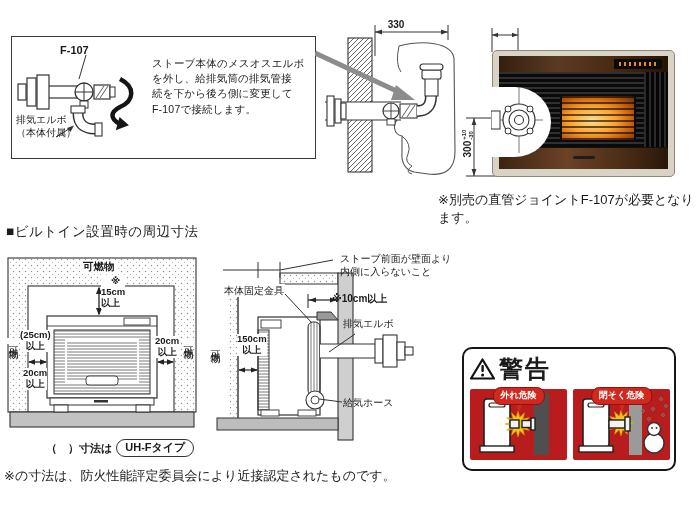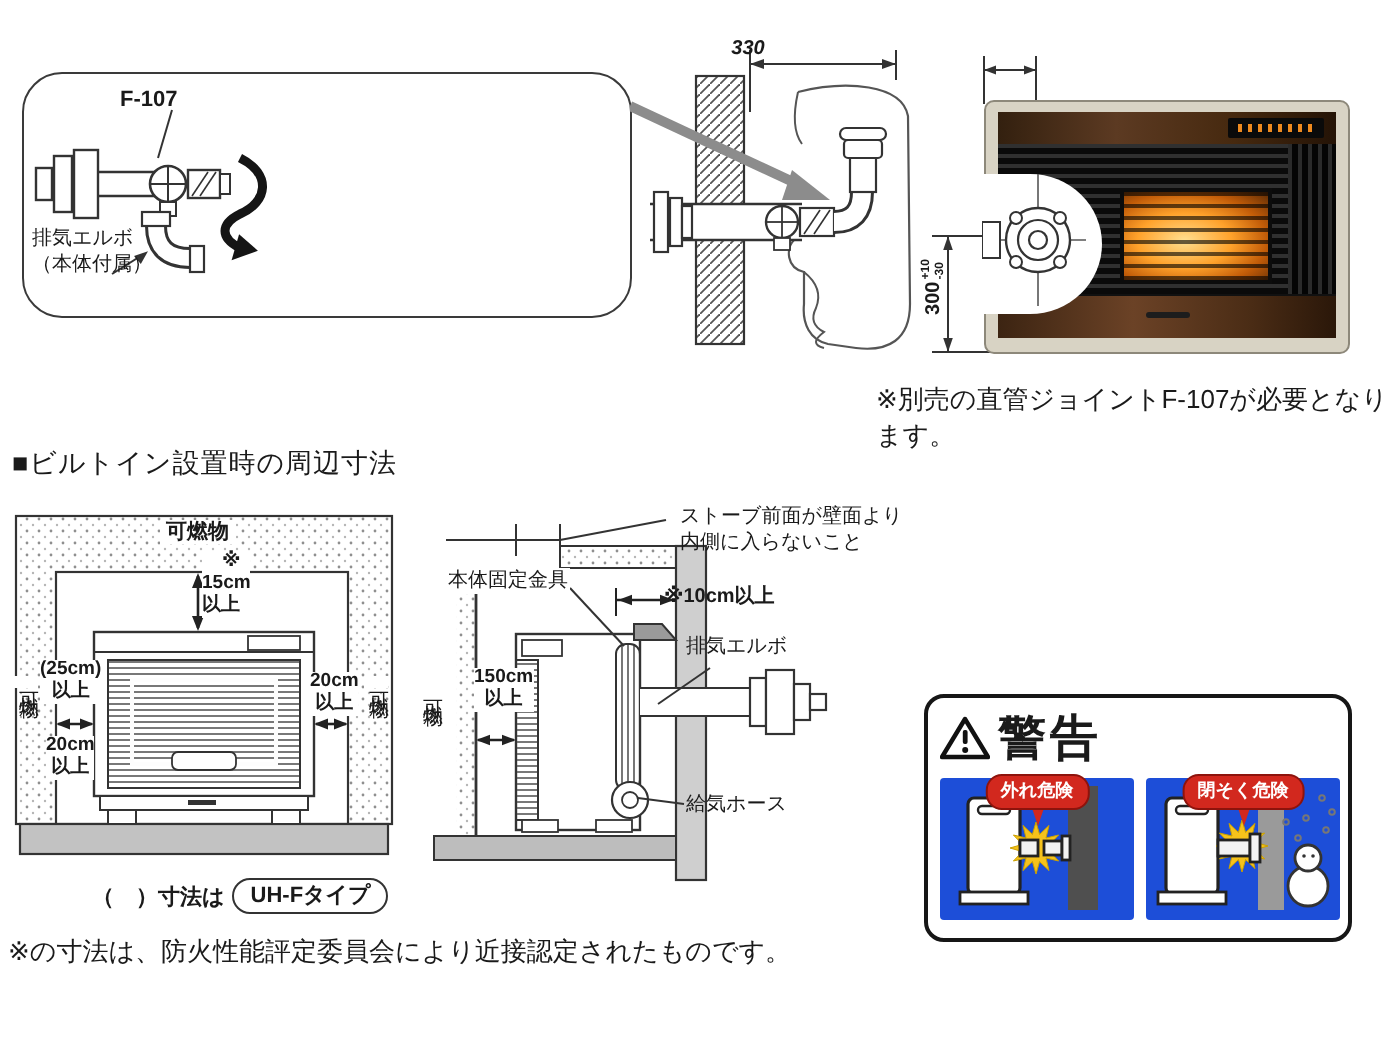--- a/index.html
+++ b/index.html
@@ -19,21 +19,21 @@
   .type-box{border:1.2px solid #333;border-radius:9px;padding:0px 8px 1px 8px;font-weight:600;}
   .rot300{transform:rotate(-90deg);transform-origin:center center;width:58px;height:13px;
           display:flex;align-items:center;justify-content:center;font-size:10px;font-weight:600;}
   .tolstack{display:inline-flex;flex-direction:column;font-size:6px;line-height:1.05;margin-left:1px;font-weight:600;}
   
   .warnbox{border:2px solid #161616;border-radius:10px;background:#fff;box-sizing:border-box;padding:4px 6px;}
   .warnhead{display:flex;align-items:center;}
   .warntitle{font-size:24px;font-weight:bold;letter-spacing:2px;margin-left:4px;}
   .warnmsg{font-size:11px;font-weight:bold;line-height:1.3;margin-left:10px;}
   .panelrow{display:flex;gap:6px;margin-top:4px;}
-  .hpanel{position:relative;width:97px;height:71px;background:#1d4ed8;border-radius:2px;text-align:right;}
+  .hpanel{position:relative;width:97px;height:71px;background:#b91c1c;border-radius:2px;text-align:right;}
   .hazard-label{position:absolute;top:-2px;left:50%;transform:translateX(-50%);z-index:3;
       background:#d2281e;color:#fff;font-size:9px;font-weight:bold;white-space:nowrap;
       padding:1px 7px 2px 7px;border-radius:8px;border:1px solid #8e130c;}
   .hazard-tail{position:absolute;top:12px;left:50%;transform:translateX(-50%);z-index:2;width:0;height:0;
       border-left:4px solid transparent;border-right:4px solid transparent;border-top:12px solid #d2281e;}
   
   .photo{background:#d8d3c4;border:1px solid #8d887a;border-radius:5px;box-sizing:border-box;}
   .photo-inner{position:absolute;left:6px;top:5px;right:6px;bottom:7px;background:#111;overflow:hidden;}
   .wood-top{position:absolute;left:0;top:0;right:0;height:16px;
      background:linear-gradient(90deg,#33200f,#5c3a22 35%,#46290f 70%,#241306);}
@@ -73,21 +73,21 @@
         </pattern>
       <pattern id="vlines" width="3" height="4" patternUnits="userSpaceOnUse">
           <line x1="1" y1="0" x2="1" y2="4" stroke="#555" stroke-width="0.8"></line>
         </pattern>
       <symbol id="burst" overflow="visible">
         <polygon points="13,0 6.8,1.8 11.3,6.5 5,5 6.5,11.3 1.8,6.8 0,13 -1.8,6.8 -6.5,11.3 -5,5 -11.3,6.5 -6.8,1.8 -13,0 -6.8,-1.8 -11.3,-6.5 -5,-5 -6.5,-11.3 -1.8,-6.8 0,-13 1.8,-6.8 6.5,-11.3 5,-5 11.3,-6.5 6.8,-1.8" fill="#f6c21b" stroke="#caa000" stroke-width="0.5"></polygon>
       </symbol>
     </defs>
   </svg>
 
-  <div class="abs note-box" style="left:11px;top:36px;width:303px;height:121px;border-radius:20px;">
+  <div class="abs note-box" style="left:11px;top:36px;width:303px;height:121px;">
     <svg class="abs" style="left:4px;top:16px;" width="132" height="102" viewBox="0 0 132 102">
 
       <line x1="70" y1="2" x2="63" y2="26" stroke="#333" stroke-width="1"></line>
 
       <rect x="2" y="31" width="8" height="16" fill="#fff" stroke="#333" stroke-width="1.2"></rect>
       <rect x="11" y="25" width="9" height="28" fill="#fff" stroke="#333" stroke-width="1.2"></rect>
       <rect x="21" y="22" width="12" height="34" fill="#fff" stroke="#333" stroke-width="1.2"></rect>
       <line x1="33" y1="33" x2="62" y2="33" stroke="#333" stroke-width="1.2"></line>
       <line x1="33" y1="45" x2="62" y2="45" stroke="#333" stroke-width="1.2"></line>
       <circle cx="68" cy="39" r="9" fill="#fff" stroke="#333" stroke-width="1.3"></circle>
@@ -108,20 +108,26 @@
       <line x1="40" y1="84" x2="56" y2="74" stroke="#333" stroke-width="1"></line>
       <polygon points="58,72.6 51,75 54.4,79" fill="#333"></polygon>
 
       <path d="M104,26 C120,34 118,48 104,54 C94,59 94,66 104,71" fill="none" stroke="#151515" stroke-width="4.5"></path>
       <polygon points="112,75 98,75 106,64" fill="#151515" transform="rotate(-20 105 71)"></polygon>
     </svg>
     <div class="abs small-label" style="left:48px;top:6px;font-size:11px;font-weight:600;">F-107</div>
     <div class="abs small-label" style="left:4px;top:76px;">
       <div>排気エルボ</div>
       <div>（本体付属）</div>
+    </div>
+    <div class="abs instr" style="left:140px;top:19px;width:162px;">
+      <div>ストーブ本体のメスオスエルボ</div>
+      <div>を外し、給排気筒の排気管接</div>
+      <div>続を下から後ろ側に変更して</div>
+      <div>F-107で接続します。</div>
     </div>
   </div>
 
   <svg class="abs" style="left:315px;top:12px;" width="165" height="180" viewBox="0 0 165 180">
 
     <line x1="60" y1="20" x2="133" y2="20" stroke="#333" stroke-width="1"></line>
     <polygon points="60,20 67,17.5 67,22.5" fill="#333"></polygon>
     <polygon points="133,20 126,17.5 126,22.5" fill="#333"></polygon>
     <line x1="60" y1="13" x2="60" y2="44" stroke="#333" stroke-width="1"></line>
     <line x1="133" y1="13" x2="133" y2="28" stroke="#333" stroke-width="1"></line>
@@ -148,21 +154,21 @@
     <line x1="92" y1="105" x2="100" y2="93" stroke="#333" stroke-width="0.8"></line>
     <path d="M102,99 q14,0 14,-15" fill="none" stroke="#333" stroke-width="12"></path>
     <path d="M102,99 q14,0 14,-15" fill="none" stroke="#fff" stroke-width="9"></path>
     <rect x="110" y="66" width="13" height="18" fill="#fff" stroke="#333" stroke-width="1.1"></rect>
     <rect x="107" y="58" width="19" height="9" rx="2" fill="#fff" stroke="#333" stroke-width="1.1"></rect>
     <rect x="105" y="52" width="23" height="6" rx="3" fill="#fff" stroke="#333" stroke-width="1.1"></rect>
 
     <line x1="0" y1="41" x2="88" y2="82" stroke="#8c8c8c" stroke-width="5"></line>
     <polygon points="100,88 81,73 76,88" fill="#8c8c8c"></polygon>
   </svg>
-  <div class="abs dim-label" style="left:359px;top:19px;width:30px;font-style:italic;">330</div>
+  <div class="abs dim-label" style="left:381px;top:19px;width:30px;">330</div>
 
   <svg class="abs" style="left:480px;top:12px;" width="60" height="112" viewBox="0 0 60 112">
     <line x1="12" y1="16" x2="12" y2="40" stroke="#333" stroke-width="1"></line>
     <line x1="38" y1="16" x2="38" y2="106" stroke="#333" stroke-width="1"></line>
     <line x1="12" y1="23" x2="38" y2="23" stroke="#333" stroke-width="1"></line>
     <polygon points="12,23 18,20.8 18,25.2" fill="#333"></polygon>
     <polygon points="38,23 32,20.8 32,25.2" fill="#333"></polygon>
   </svg>
   <div class="abs dim-label" style="left:494px;top:12px;width:26px;margin-top:40px;">115</div>
 

